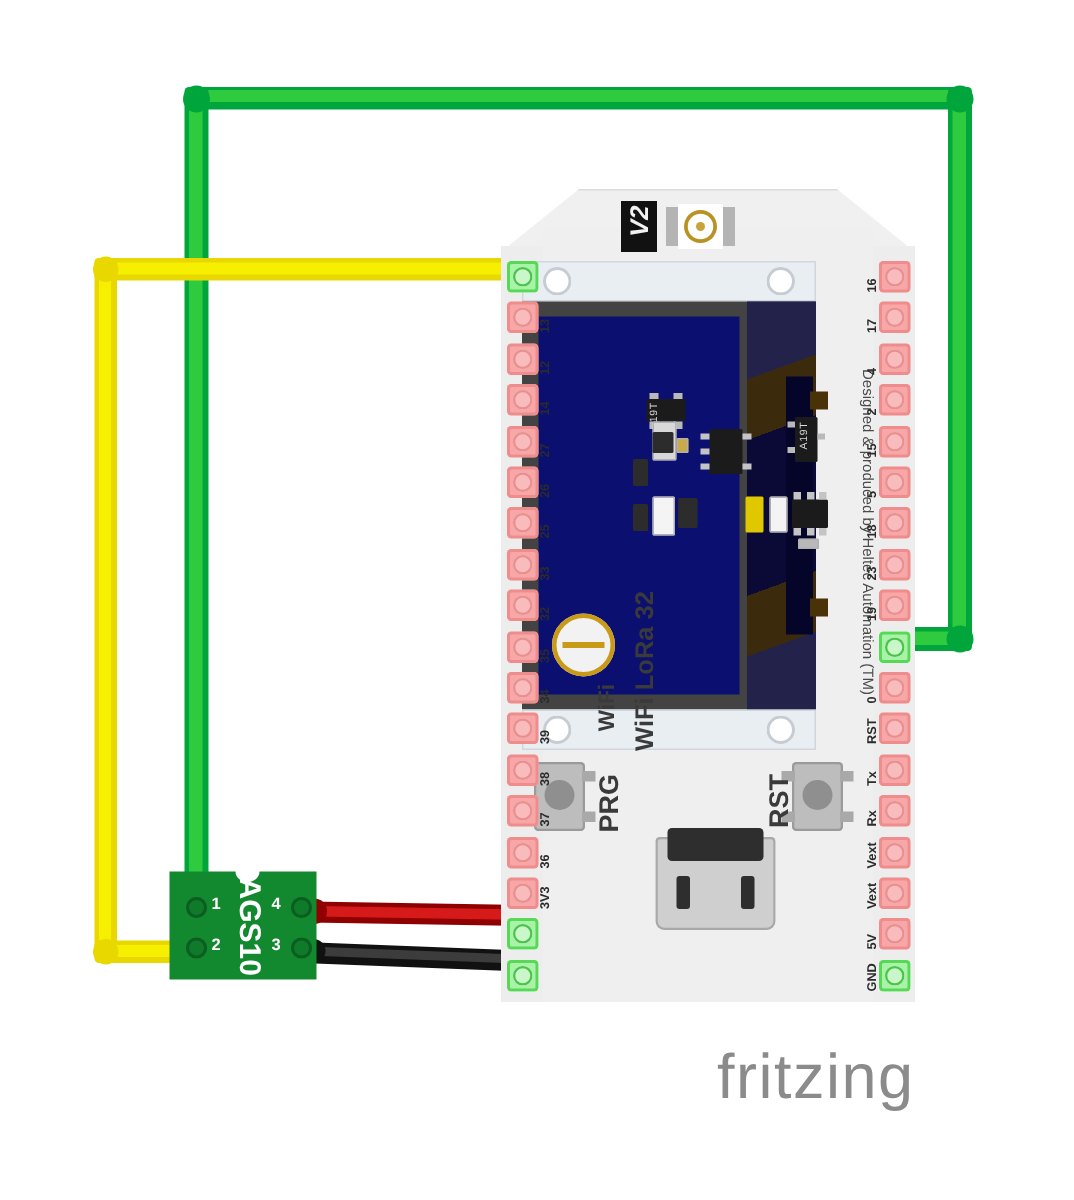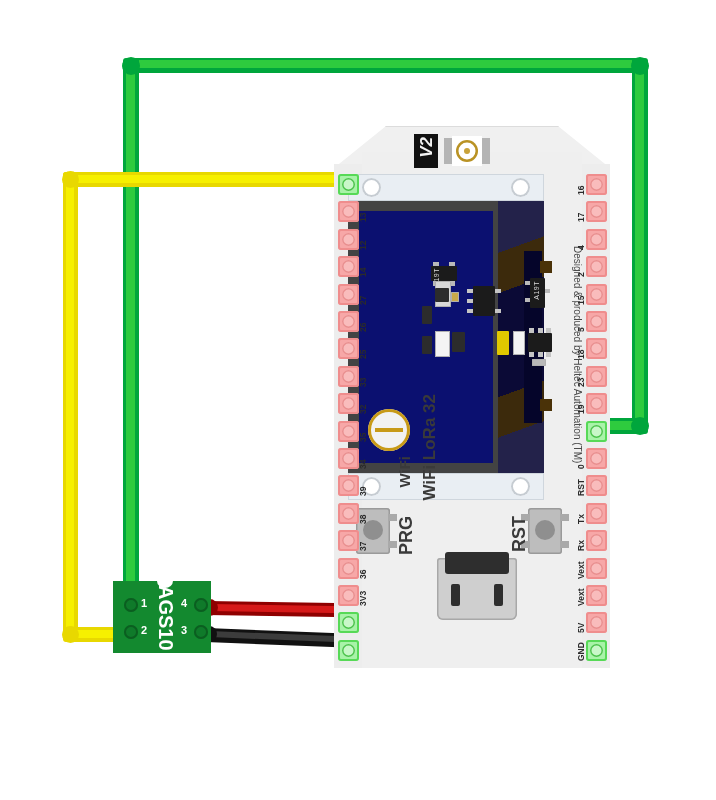--- a/index.html
+++ b/index.html
@@ -441,14 +441,15 @@
     <div class="ags-pad" style="left:11px;top:44px;"></div>
     <div class="ags-pn" style="left:28px;top:43px;">2</div>
 
     <div class="ags-pad" style="left:81px;top:17px;"></div>
     <div class="ags-pn" style="left:68px;top:16px;">4</div>
 
     <div class="ags-pad" style="left:81px;top:44px;"></div>
     <div class="ags-pn" style="left:68px;top:43px;">3</div>
   </div>
 
+  <div class="fz">fritzing</div>
 
 </div>
 
 </body></html>

